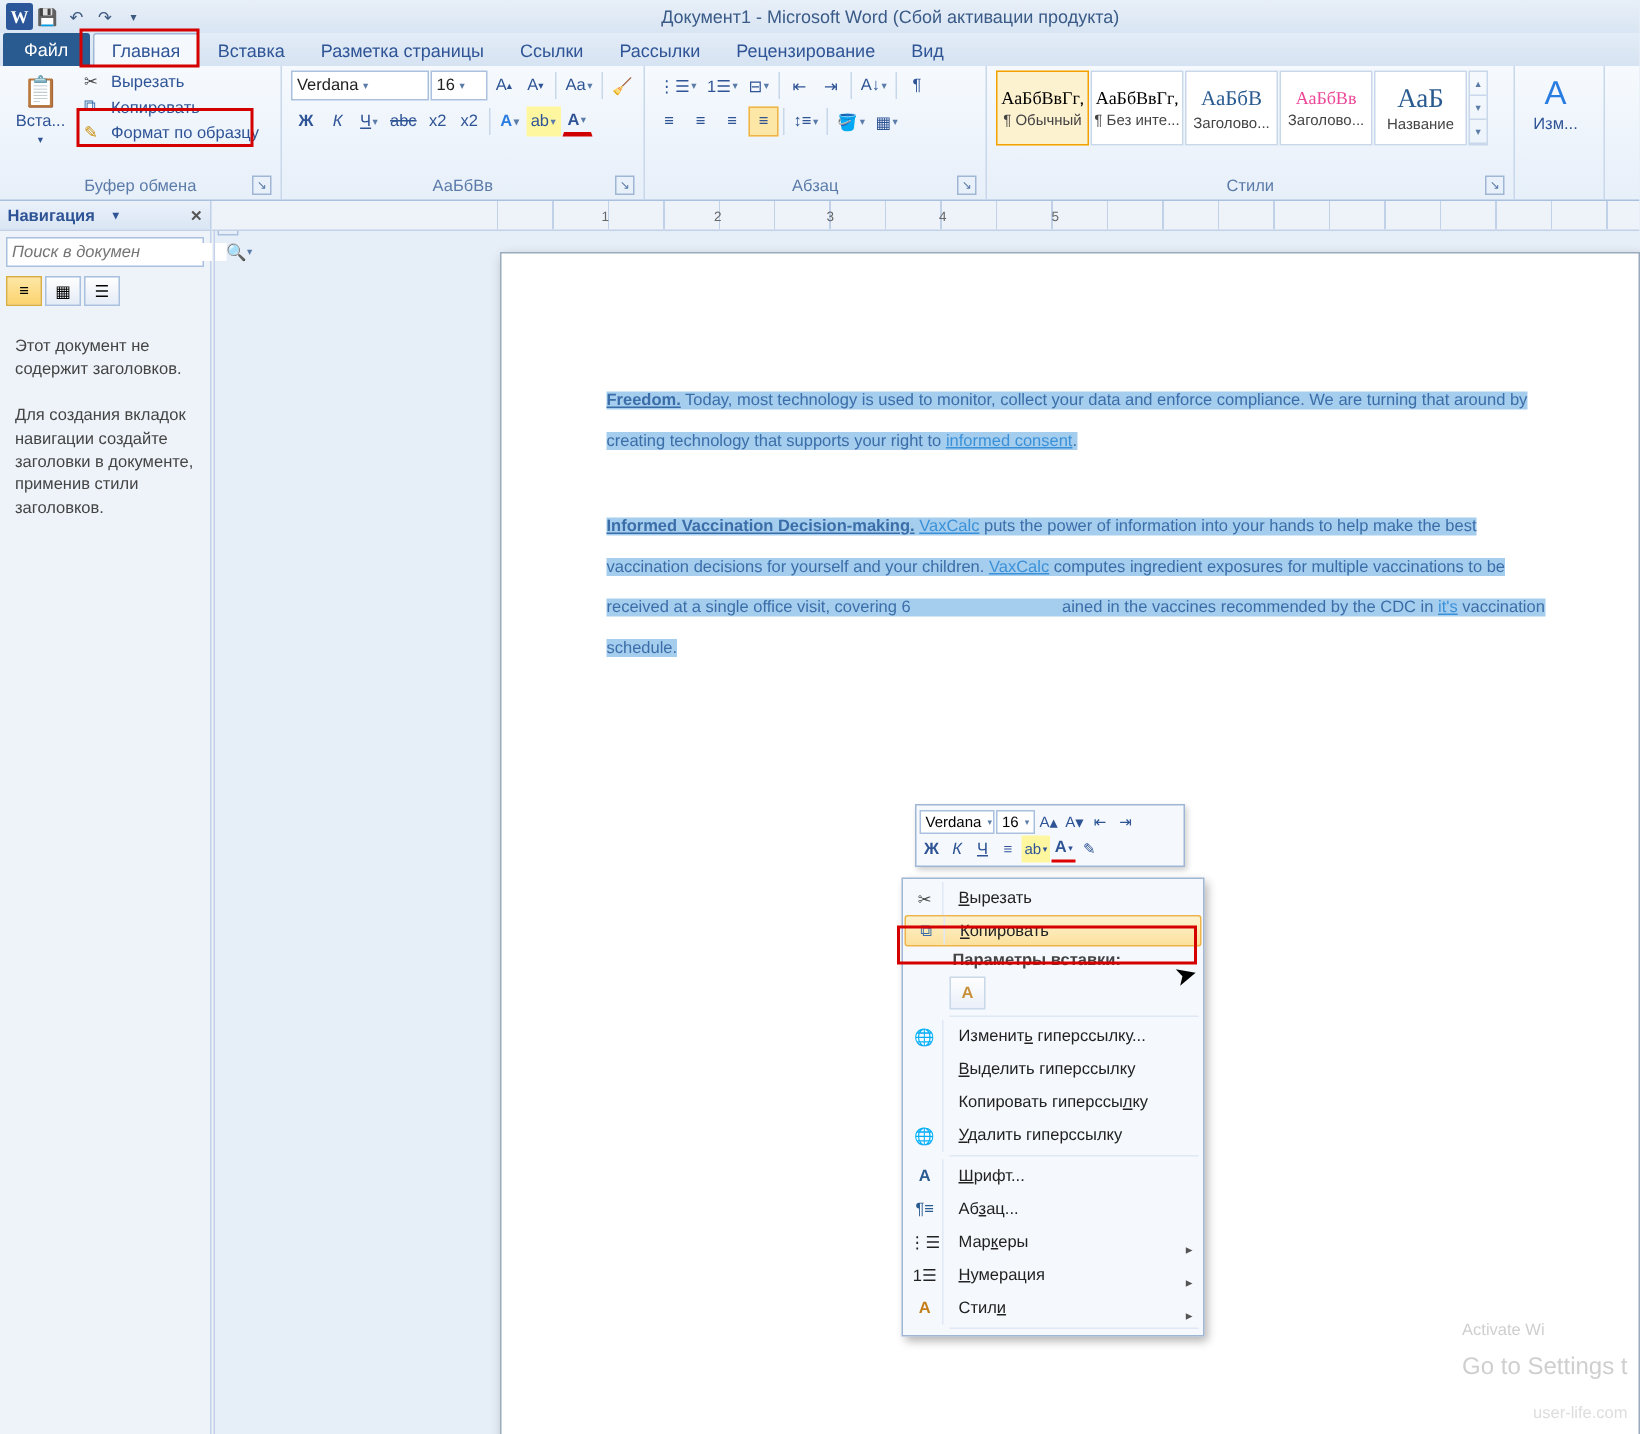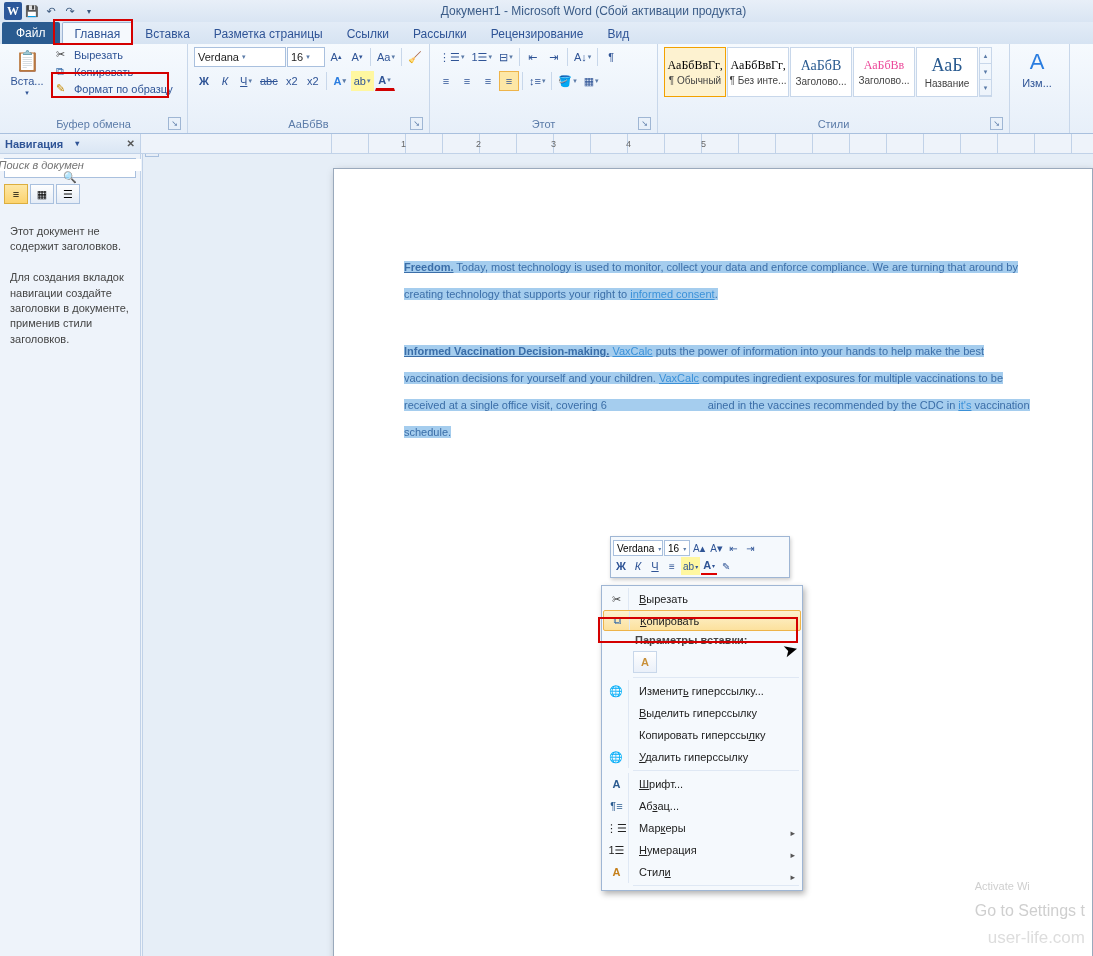--- a/index.html
+++ b/index.html
@@ -43,21 +43,21 @@
 .style-item .prev { font-family: Cambria, serif; font-size: 12px; }
 .style-item .label2 { font-size: 10px; color: #444; white-space: nowrap; overflow: hidden; }
 .gal-scroll { width: 13px; display:flex; flex-direction:column; border:1px solid #c8d7ea; }
 .gal-scroll div { flex:1; display:flex; align-items:center; justify-content:center; font-size:7px; color:#5b7ba8; border-bottom:1px solid #c8d7ea;}
 
 
 .main { display: flex; height: calc(100% - 134px); }
 .nav { width: 141px; background: #eef3fa; border-right: 1px solid #c1d2e8; display: flex; flex-direction: column; }
 .nav-head { height: 20px; background: linear-gradient(#eaf1fa,#dae6f4); border-bottom: 1px solid #c1d2e8; display: flex; align-items: center; padding: 0 5px; color: #2f5496; font-weight: bold; gap: 12px; }
 .nav-head .x { margin-left: auto; font-size: 10px; font-family: Arial; color: #555; }
-.nav-search { margin: 4px; height: 20px; border: 1px solid #a9c0de; background: #fff; display: flex; align-items: center; padding: 0 3px; flex-direction: column; }
+.nav-search { margin: 4px; height: 20px; border: 1px solid #a9c0de; background: #fff; display: flex; align-items: center; padding: 0 3px; }
 .nav-search input { border: none; outline: none; flex: 1; font-size: 11px; font-style: italic; color: #888; }
 .nav-tabs { display: flex; gap: 2px; margin: 2px 4px; }
 .nav-tabs .nt { width: 24px; height: 20px; border: 1px solid #a9c0de; background: linear-gradient(#fefefe,#e5ecf6); display:flex;align-items:center;justify-content:center; }
 .nav-tabs .nt.sel { background: linear-gradient(#fde7a6,#fcd36e); border-color: #dcae3e; }
 .nav-msg { margin: 18px 10px; color: #444; font-size: 11px; line-height: 1.4; }
 .vruler { width: 24px; background: #eef3fa; border-right: 1px solid #c1d2e8; position: relative; }
 .hruler-row { display:flex; height: 20px; }
 .hruler { flex:1; height: 20px; background: #eef3fa; border-bottom: 1px solid #c1d2e8; position: relative; overflow:hidden;}
 .ruler-inner { position:absolute; left:190px; right:0; top:0; bottom:0; background: repeating-linear-gradient(to right, #c1d2e8 0 1px, transparent 1px 37px); display:flex; align-items:center;}
 .ruler-inner span { font-size:9px; color:#666; position:absolute; }
@@ -220,21 +220,21 @@
         <div class="tbtn">≡</div>
         <div class="tbtn">≡</div>
         <div class="tbtn" style="background:#fde7a6;border-color:#eeb44a">≡</div>
         <div class="sep"></div>
         <div class="tbtn dd">↕≡</div>
         <div class="sep"></div>
         <div class="tbtn dd">🪣</div>
         <div class="tbtn dd">▦</div>
       </div>
     </div>
-    <div class="group-label"><span>Этот</span><span class="launcher">↘</span></div>
+    <div class="group-label"><span>Абзац</span><span class="launcher">↘</span></div>
   </div>
 
   <div class="group" style="width:352px">
     <div class="group-body">
       <div class="style-gal">
         <div class="style-item sel">
             <div class="prev">АаБбВвГг,</div>
             <div class="label2">¶ Обычный</div>
           </div>
         <div class="style-item">
@@ -420,13 +420,13 @@
       </div>
       <span>Стил<span class="ul">и</span></span>
       <span class="arr"></span>
     </div>
   <div class="csep"></div>
 </div>
 <div class="ctx-red"></div>
 <div class="cursor">➤</div>
 
 <div class="wm2"><span>Activate Wi</span><br><span style="font-size:16px">Go to Settings t</span></div>
-<div class="wm" style="font-size:17px;color:#ddd">user-life.com</div>
+<div class="wm" style="font-size:11px;color:#ddd">user-life.com</div>
 
 </body></html>

